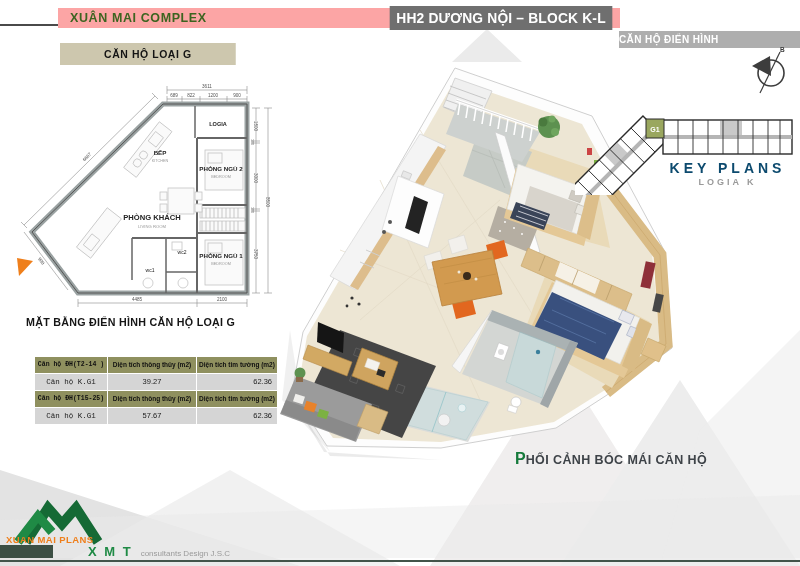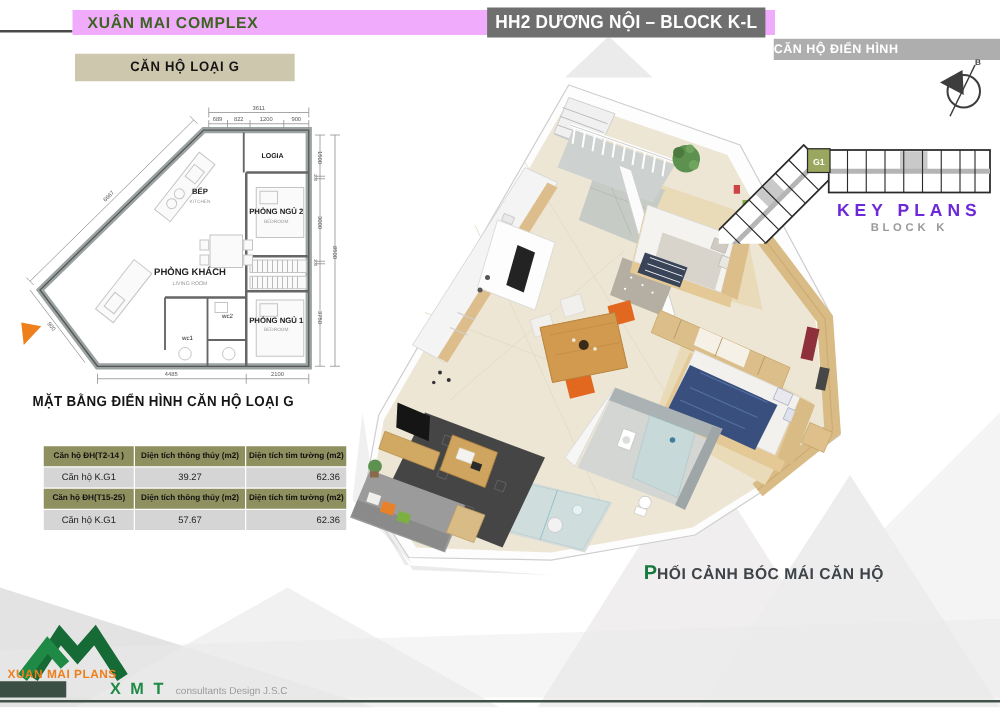--- a/index.html
+++ b/index.html
@@ -1,45 +1,45 @@
 <!DOCTYPE html>
 <html><head>
 <meta charset="utf-8">
 <style>
   html,body{margin:0;padding:0;background:#ffffff;font-family:"Liberation Sans",sans-serif;}
   #canvas{position:relative;width:800px;height:566px;background:#ffffff;overflow:hidden;}
   .abs{position:absolute;}
   
   .topline{left:0;top:24px;width:58px;height:2px;background:#4a4a4a;}
-  .bar-main{left:58px;top:8px;width:562px;height:20px;background:#f0abfc;}
+  .bar-main{left:58px;top:8px;width:562px;height:20px;background:#fca5a5;}
   .bar-main .proj{position:absolute;left:12px;top:0;line-height:20px;font-size:12.5px;font-weight:bold;letter-spacing:.6px;color:#3c6420;}
   .bar-dark{left:380px;top:6px;width:242px;height:24px;background:#6f6f6f;color:#ffffff;
             font-size:15px;font-weight:bold;text-align:center;line-height:24px;letter-spacing:.2px;
             transform:scaleX(.92);transform-origin:center;white-space:nowrap;}
   .bar-right{left:619px;top:31px;width:181px;height:17px;background:#aeaeae;color:#ffffff;
              font-size:10px;font-weight:bold;text-align:left;line-height:17px;letter-spacing:.4px;}
   .bar-beige{left:60px;top:43px;width:185px;height:22px;background:#cdc7ae;color:#141414;
              font-size:11px;font-weight:bold;text-align:center;line-height:22px;letter-spacing:.6px;
              transform:scaleX(.95);transform-origin:left center;white-space:nowrap;}
   
   .plan-caption{left:26px;top:316px;width:254px;font-size:11.5px;font-weight:bold;color:#151515;
                 letter-spacing:.3px;transform:scaleX(.93);transform-origin:left center;white-space:nowrap;}
   
   .atable{left:35px;top:357px;width:243px;}
   .trow{display:flex;margin-bottom:1px;}
   .trow .c{height:16px;line-height:16px;overflow:hidden;white-space:nowrap;text-align:center;}
-  .trow .c1{width:72px;margin-right:1px;}
+  .trow .c1{width:72px;margin-right:1px;font-family:Liberation Mono, monospace;}
   .trow .c2{width:88px;margin-right:1px;}
   .trow .c3{width:80px;}
   .hrow .c{background:#8f905f;color:#101010;font-weight:bold;font-size:6.5px;}
   .drow .c{background:#d5d5d5;color:#222;font-size:7.5px;}
   .drow .c3{text-align:right;padding-right:5px;width:75px;}
   
   .keyplans-title{left:655px;top:160px;width:145px;text-align:center;font-size:14px;font-weight:bold;
-                  letter-spacing:4px;color:#6d28d9;white-space:nowrap;}
+                  letter-spacing:4px;color:#0c4a6e;white-space:nowrap;}
   .keyplans-sub{left:655px;top:177px;width:145px;text-align:center;font-size:9px;font-weight:bold;
                 letter-spacing:3px;color:#9a9a9a;white-space:nowrap;}
   
   .persp{left:515px;top:450px;height:22px;white-space:nowrap;}
   .persp .pfirst{font-size:16px;font-weight:bold;color:#157a3b;vertical-align:baseline;}
   .persp .prest{font-size:12.5px;font-weight:bold;color:#3e4348;letter-spacing:.4px;}
   
   .corp-name{left:6px;top:534px;font-size:9.5px;font-weight:bold;color:#ef7f1b;letter-spacing:.4px;}
   .green-block{left:0;top:545px;width:53px;height:13px;background:#3c4f44;}
   .xmt-line{left:88px;top:542px;white-space:nowrap;}
@@ -370,21 +370,21 @@
     </g>
 
     <g>
       <circle cx="771" cy="73" r="13" fill="none" stroke="#3d3d3d" stroke-width="1.6"></circle>
       <polygon points="771,76 752,66 770,56" fill="#3d3d3d"></polygon>
       <line x1="760" y1="93" x2="780" y2="52" stroke="#3d3d3d" stroke-width="1.2"></line>
       <text x="780" y="52" font-size="6.5" font-weight="bold" fill="#3d3d3d">B</text>
     </g>
   </svg>
   <div class="abs keyplans-title">KEY PLANS</div>
-  <div class="abs keyplans-sub">BLOCK K</div>
+  <div class="abs keyplans-sub">LOGIA K</div>
 
   <div class="abs persp">
     <span class="pfirst">P</span><span class="prest">HỐI CẢNH BÓC MÁI CĂN HỘ</span>
   </div>
 
   <svg class="abs" style="left:12px;top:488px;" width="95" height="58" viewBox="0 0 95 58">
     <path d="M14,54 L36,20 L50,36 L64,20 L86,54" stroke="#156a35" stroke-width="10" fill="none"></path>
     <path d="M6,54 L26,28 L40,44" stroke="#1f8a45" stroke-width="9" fill="none"></path>
   </svg>
   <div class="abs corp-name">XUAN MAI PLANS</div>

